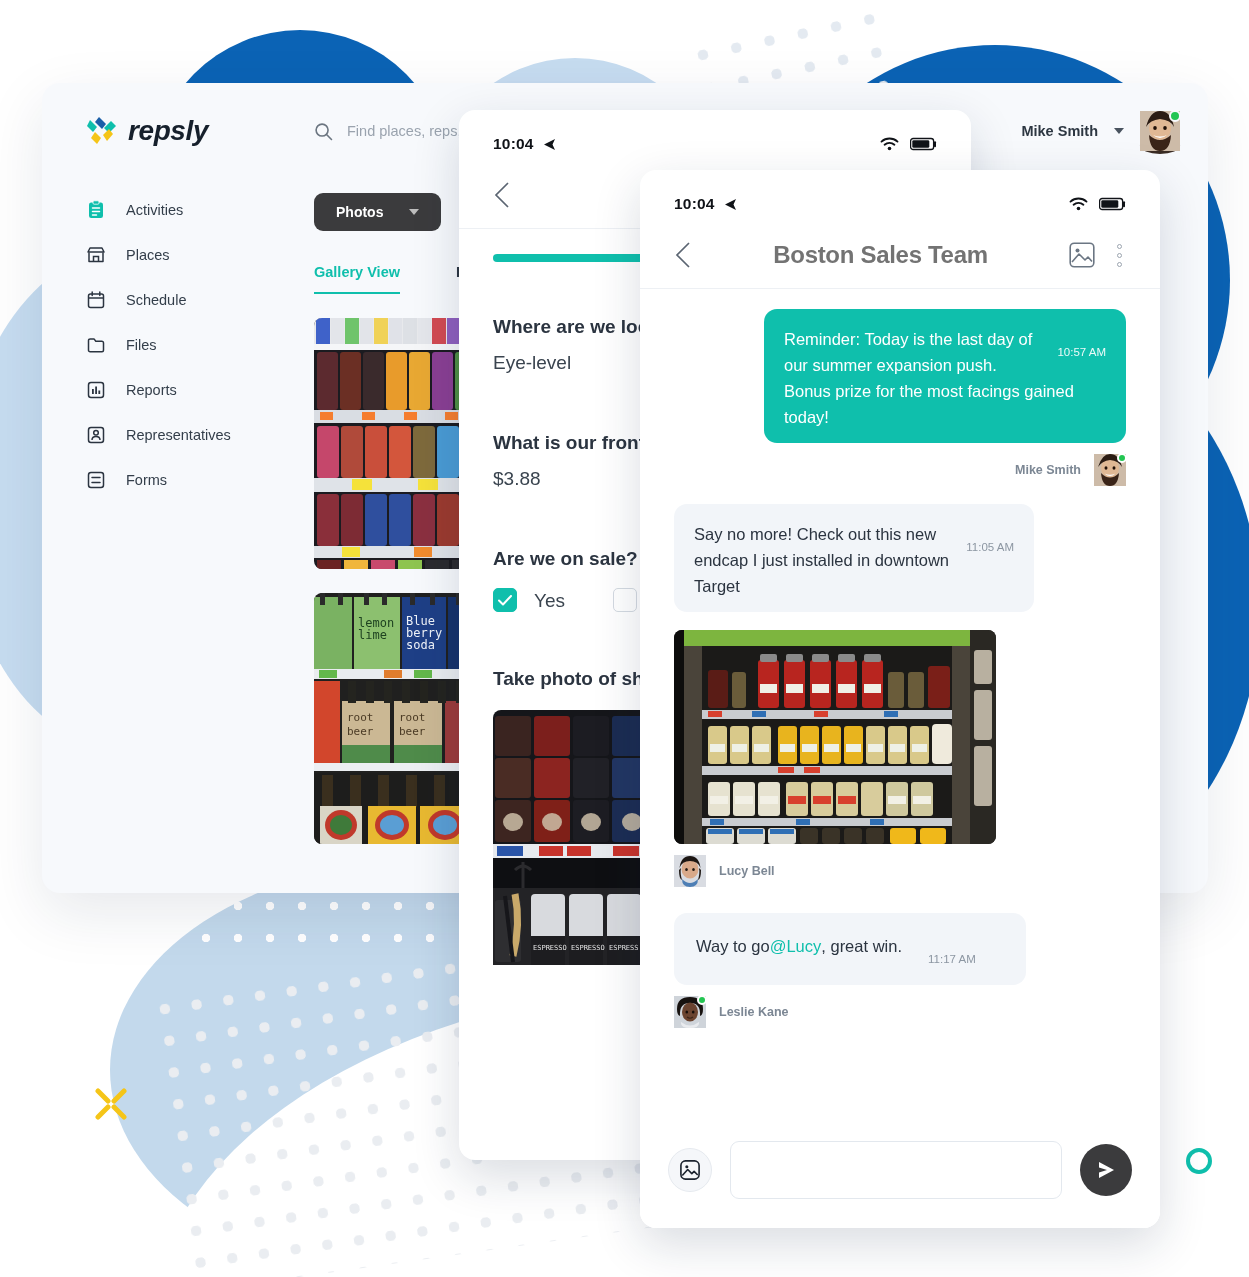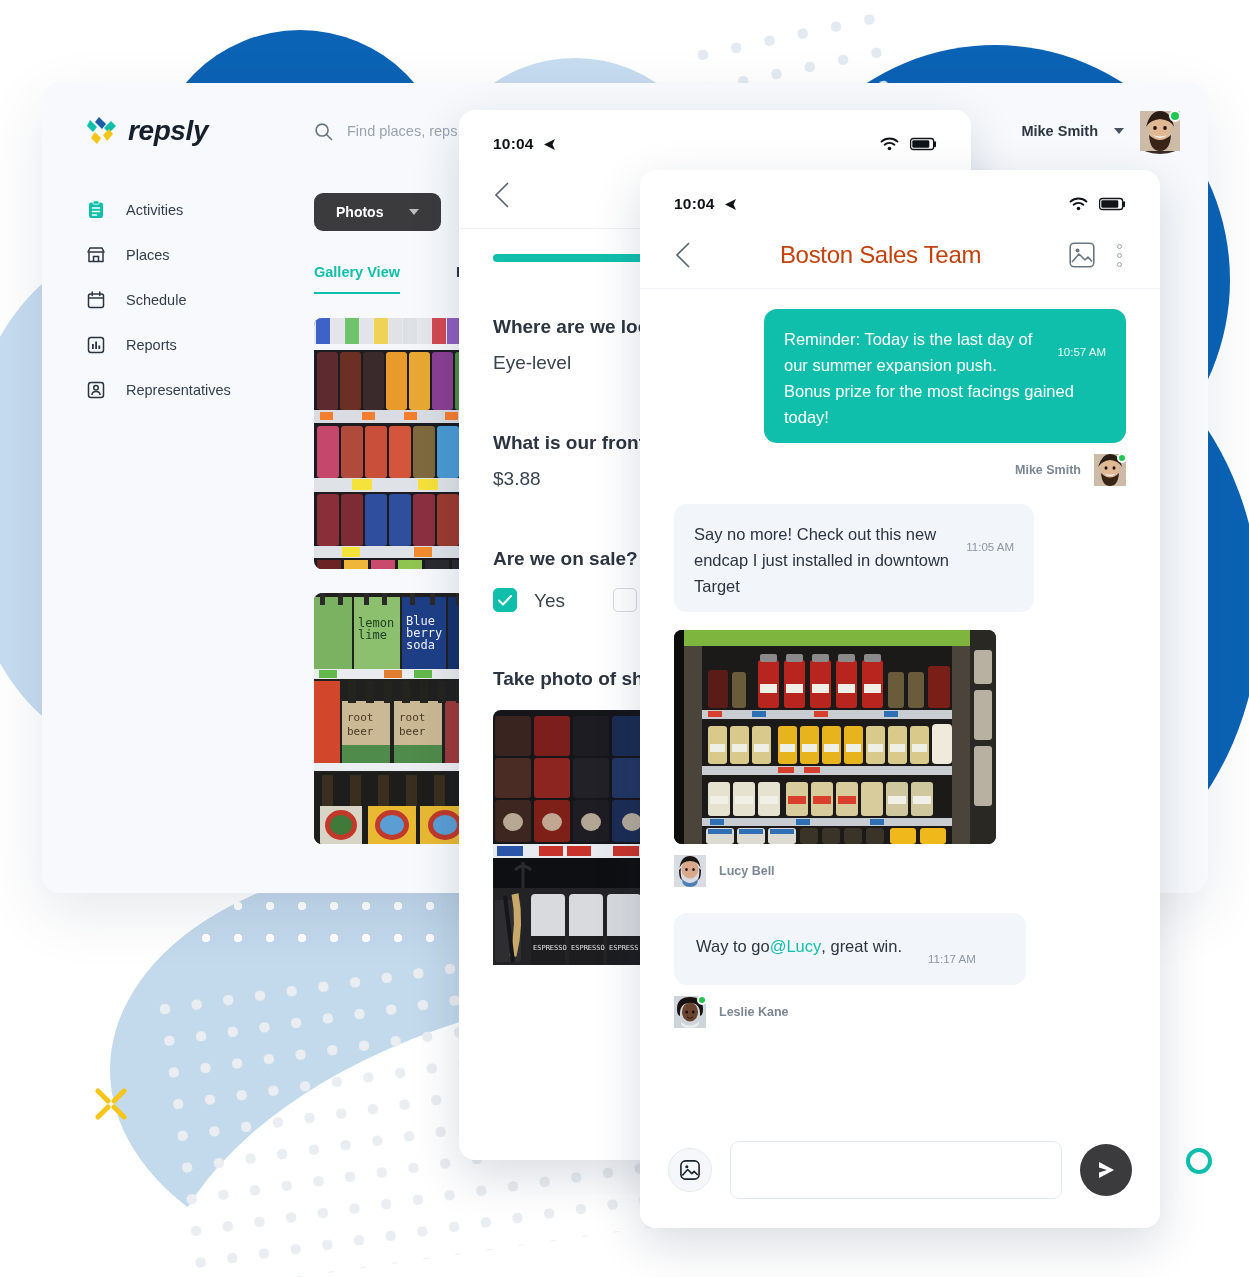--- a/index.html
+++ b/index.html
@@ -124,21 +124,21 @@
   .phone-form { left:459px; top:110px; width:512px; height:1050px; }
   .phone-chat  { left:640px; top:170px; width:520px; height:1058px; z-index:3; }
 
   .statusbar { display:flex; align-items:center; height:52px; padding:16px 34px 0 34px;justify-content:space-between; }
   .sb-time { font-size:15.5px; font-weight:700; color:#101318; letter-spacing:0.2px; }
   .sb-loc { margin-left:9px; }
   .sb-right { margin-left:auto; display:flex; align-items:center; gap:11px; }
 
   .navrow { display:flex; align-items:center; height:66px; padding:0 34px; }
   .chev { width:18px; height:28px; }
-  .chat-title { flex:1; text-align:center; font-size:24px; font-weight:400; color:#c2410c; letter-spacing:-0.3px; }
+  .chat-title { flex:1; text-align:center; font-size:24px; font-weight:700; color:#737373; letter-spacing:-0.3px; }
   .hdr-icons { display:flex; align-items:center; gap:17px; }
   .kebab { display:flex; flex-direction:column; gap:4px; align-items:center; width:14px; }
   .kebab i { width:5px;height:5px;border-radius:50%;border:1px solid #9BA4AF; display:block; }
 
   .hr { height:1px; background:#EDF0F4; }
 
   .progress-track { margin:25px 34px 0; height:8px; border-radius:4px; background:#ECEFF3; }
   .progress-fill { height:8px; border-radius:4px; background:#0FBFAC; width:72%; }
 
   .qblock { padding:0 34px; }
@@ -269,40 +269,54 @@
       <div class="nav-item">
         <svg class="nav-ico" viewBox="0 0 20 20">
           <rect x="2.5" y="4" width="15" height="13.5" rx="2" fill="none" stroke="#2B3440" stroke-width="1.5"></rect>
           <line x1="2.5" y1="8" x2="17.5" y2="8" stroke="#2B3440" stroke-width="1.5"></line>
           <line x1="6.2" y1="2" x2="6.2" y2="5.6" stroke="#2B3440" stroke-width="1.5" stroke-linecap="round"></line>
           <line x1="13.8" y1="2" x2="13.8" y2="5.6" stroke="#2B3440" stroke-width="1.5" stroke-linecap="round"></line>
         </svg>
         <span class="nav-lbl">Schedule</span>
       </div>
 
+      <div class="nav-item">
+        <svg class="nav-ico" viewBox="0 0 20 20">
+          <path d="M2.5 5.5 A1.6 1.6 0 0 1 4.1 3.9 H8 L9.8 6.2 H16 A1.6 1.6 0 0 1 17.5 7.8 V15.2 A1.6 1.6 0 0 1 16 16.8 H4.1 A1.6 1.6 0 0 1 2.5 15.2 Z" fill="none" stroke="#2B3440" stroke-width="1.5" stroke-linejoin="round"></path>
+        </svg>
+        <span class="nav-lbl">Files</span>
+      </div>
 
       <div class="nav-item">
         <svg class="nav-ico" viewBox="0 0 20 20">
           <rect x="2.5" y="2.5" width="15" height="15" rx="2.5" fill="none" stroke="#2B3440" stroke-width="1.5"></rect>
           <rect x="6" y="9" width="1.8" height="5" fill="#2B3440"></rect>
           <rect x="9.2" y="6.5" width="1.8" height="7.5" fill="#2B3440"></rect>
           <rect x="12.4" y="10.5" width="1.8" height="3.5" fill="#2B3440"></rect>
         </svg>
         <span class="nav-lbl">Reports</span>
       </div>
 
       <div class="nav-item">
         <svg class="nav-ico" viewBox="0 0 20 20">
           <rect x="2.5" y="2.5" width="15" height="15" rx="2.5" fill="none" stroke="#2B3440" stroke-width="1.5"></rect>
           <circle cx="10" cy="7.8" r="2.3" fill="none" stroke="#2B3440" stroke-width="1.5"></circle>
           <path d="M6 15 Q6 11.4 10 11.4 Q14 11.4 14 15" fill="none" stroke="#2B3440" stroke-width="1.5"></path>
         </svg>
         <span class="nav-lbl">Representatives</span>
       </div>
 
+      <div class="nav-item">
+        <svg class="nav-ico" viewBox="0 0 20 20">
+          <rect x="2.5" y="2.5" width="15" height="15" rx="2.5" fill="none" stroke="#2B3440" stroke-width="1.5"></rect>
+          <line x1="6" y1="7.5" x2="14" y2="7.5" stroke="#2B3440" stroke-width="1.5" stroke-linecap="round"></line>
+          <line x1="6" y1="12.5" x2="14" y2="12.5" stroke="#2B3440" stroke-width="1.5" stroke-linecap="round"></line>
+        </svg>
+        <span class="nav-lbl">Forms</span>
+      </div>
     </div>
 
     <div class="content">
       <div class="photos-btn">
         <span>Photos</span>
         <span class="photos-caret"></span>
       </div>
 
       <div class="tabs">
         <div class="tab active">

